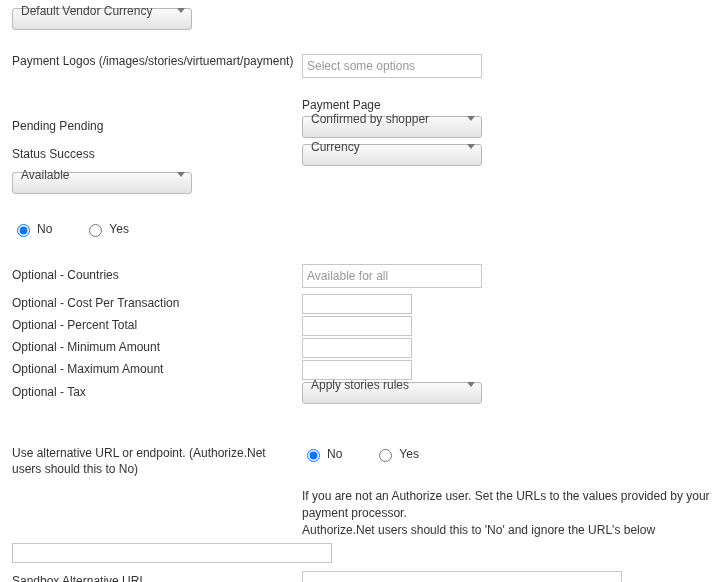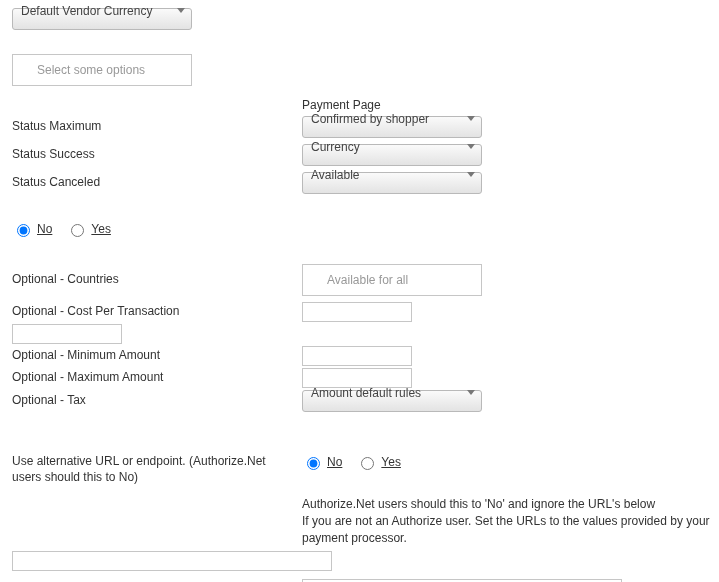--- a/index.html
+++ b/index.html
@@ -45,44 +45,44 @@
     cursor: pointer;
   }
   .select .chev {
     width: 0; height: 0;
     border-left: 4px solid transparent;
     border-right: 4px solid transparent;
     border-top: 5px solid #777;
   }
   .multiselect {
     width: 180px;
-    height: 32px;
+    height: 24px;
     border: 1px solid #c6c6c6;
     display: flex;
     align-items: center;
-    padding: 0 24px;
+    padding: 0 4px;
     color: #999;
     background: #fff;
   }
   .textinput {
     height: 20px;
     border: 1px solid #c6c6c6;
     padding: 0 6px;
     font-size: 12px;
     background: #fff;
   }
   .textinput.small { width: 110px; }
   .textinput.wide { width: 320px; }
   .section-title {
     font-size: 12px;
     color: #333;
     margin: 8px 0 4px 290px;
   }
   .radio-group { display: flex; align-items: center; gap: 4px; }
-  .radio-group label { margin-right: 10px; text-decoration: underline; }
+  .radio-group label { margin-right: 28px; }
   .helptext {
     margin-left: 290px;
     font-size: 12px;
     line-height: 1.4;
     color: #333;
     max-width: 410px;
   }
   .spacer { height: 18px; }
   .compact-rows .row { margin-bottom: 2px; min-height: 20px; }
   .wrapper { position: relative; width: 719px; }
@@ -96,51 +96,51 @@
     <div class="select">
       <span>Default Vendor Currency</span>
       <span class="chev"></span>
     </div>
   </div>
 </div>
 
 <div class="spacer"></div>
 
 <div class="row tall">
+  <div class="label-col">Payment Logos (/images/stories/virtuemart/payment)</div>
   <div class="ctrl-col">
     <div class="multiselect">
       <span>Select some options</span>
     </div>
   </div>
 </div>
 
 <div class="section-title">Payment Page</div>
 
 <div class="row">
-  <div class="label-col">Status Maximum</div>
+  <div class="label-col">Pending Pending</div>
   <div class="ctrl-col">
     <div class="select">
       <span>Confirmed by shopper</span>
       <span class="chev"></span>
     </div>
   </div>
 </div>
 
 <div class="row">
   <div class="label-col">Status Success</div>
   <div class="ctrl-col">
     <div class="select">
       <span>Currency</span>
       <span class="chev"></span>
     </div>
   </div>
 </div>
 
 <div class="row">
-  <div class="label-col">Status Canceled</div>
   <div class="ctrl-col">
     <div class="select">
       <span>Available</span>
       <span class="chev"></span>
     </div>
   </div>
 </div>
 
 <div class="spacer"></div>
 
@@ -169,20 +169,21 @@
 <div class="compact-rows">
 
 <div class="row">
   <div class="label-col">Optional - Cost Per Transaction</div>
   <div class="ctrl-col">
     <input class="textinput small" type="text" value="" style="">
   </div>
 </div>
 
 <div class="row">
+  <div class="label-col">Optional - Percent Total</div>
   <div class="ctrl-col">
     <input class="textinput small" type="text" value="" style="">
   </div>
 </div>
 
 <div class="row">
   <div class="label-col">Optional - Minimum Amount</div>
   <div class="ctrl-col">
     <input class="textinput small" type="text" value="" style="">
   </div>
@@ -193,43 +194,43 @@
   <div class="ctrl-col">
     <input class="textinput small" type="text" value="" style="">
   </div>
 </div>
 </div>
 
 <div class="row">
   <div class="label-col">Optional - Tax</div>
   <div class="ctrl-col">
     <div class="select">
-      <span>Amount default rules</span>
+      <span>Apply stories rules</span>
       <span class="chev"></span>
     </div>
   </div>
 </div>
 
 <div class="spacer"></div>
 <div class="spacer"></div>
 
 <div class="row tall">
   <div class="label-col">Use alternative URL or endpoint. (Authorize.Net users should this to No)</div>
   <div class="ctrl-col">
     <div class="radio-group">
       <input type="radio" name="alturl" checked="" style="">
       <label>No</label>
       <input type="radio" name="alturl" style="">
       <label>Yes</label>
     </div>
   </div>
 </div>
 
+<div class="helptext">If you are not an Authorize user. Set the URLs to the values provided by your payment processor.</div>
 <div class="helptext">Authorize.Net users should this to 'No' and ignore the URL's below</div>
-<div class="helptext">If you are not an Authorize user. Set the URLs to the values provided by your payment processor.</div>
 
 <div class="row" style="margin-top:4px;">
   <div class="ctrl-col">
     <input class="textinput wide" type="text" value="" style="">
   </div>
 </div>
 
 <div class="row">
   <div class="label-col">Sandbox Alternative URL</div>
   <div class="ctrl-col">

